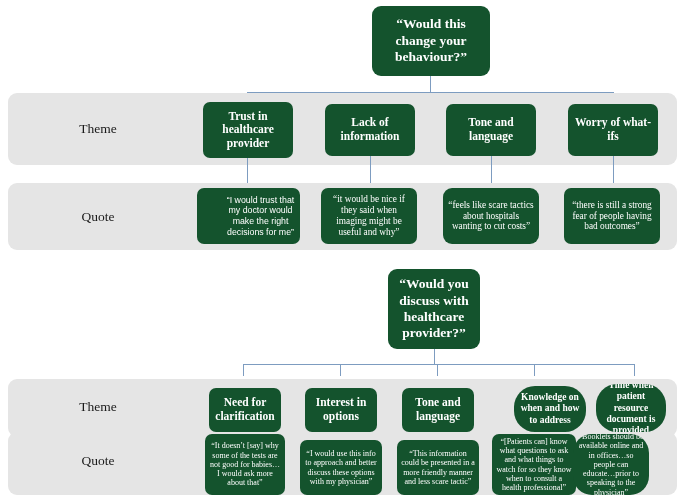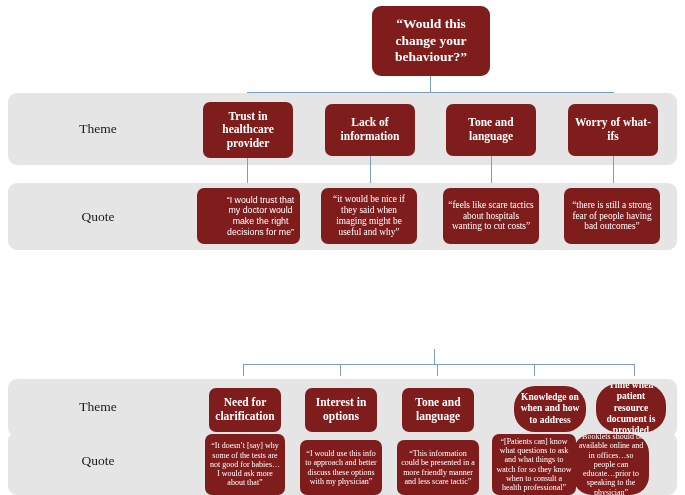--- a/index.html
+++ b/index.html
@@ -24,21 +24,21 @@
     font-family:"Liberation Serif", serif;
     font-size:13.5px;
     color:#1a1a1a;
     text-align:center;
     white-space:nowrap;
   }
 
   
   .node{
     position:absolute;
-    background:#7f1d1d;
+    background:#14532d;
     color:#ffffff;
     border-radius:7px;
     box-sizing:border-box;
     display:flex;
     align-items:center;
     justify-content:center;
     text-align:center;
     line-height:1.13;
     padding:3px 4px;
     overflow:hidden;
@@ -96,23 +96,24 @@
   <div class="conn v" style="left:247px;top:158px;width:1px;height:31px;"></div>
   <div class="conn v" style="left:370px;top:156px;width:1px;height:33px;"></div>
   <div class="conn v" style="left:491px;top:156px;width:1px;height:33px;"></div>
   <div class="conn v" style="left:613px;top:156px;width:1px;height:33px;"></div>
 
   <div class="band" style="left:8px;top:183px;width:669px;height:67px;"></div>
   <div class="band-label" style="left:8px;top:209px;width:180px;">Quote</div>
 
   <div class="node quote sans" style="left:197px;top:188px;width:103px;height:56px;padding-left:28px;">“I would trust that my doctor would make the right decisions for me”</div>
   <div class="node quote" style="left:321px;top:188px;width:96px;height:56px;">“it would be nice if they said when imaging might be useful and why”</div>
-  <div class="node quote" style="left:443px;top:188px;width:96px;height:56px;">“feels like scare tactics about hospitals wanting to cut costs”</div>
+  <div class="node quote" style="left:443px;top:188px;width:96px;height:56px;border-radius:9px;">“feels like scare tactics about hospitals wanting to cut costs”</div>
   <div class="node quote" style="left:564px;top:188px;width:96px;height:56px;text-align:center;">“there is still a strong fear of people having bad outcomes”</div>
 
+  <div class="node root" style="left:388px;top:269px;width:92px;height:80px;">“Would you discuss with healthcare provider?”</div>
 
   <div class="conn v" style="left:434px;top:349px;width:1px;height:16px;"></div>
   <div class="conn h" style="left:243px;top:364px;width:391px;height:1px;"></div>
   <div class="conn v" style="left:243px;top:364px;width:1px;height:12px;"></div>
   <div class="conn v" style="left:340px;top:364px;width:1px;height:12px;"></div>
   <div class="conn v" style="left:437px;top:364px;width:1px;height:12px;"></div>
   <div class="conn v" style="left:534px;top:364px;width:1px;height:12px;"></div>
   <div class="conn v" style="left:634px;top:364px;width:1px;height:12px;"></div>
 
   <div class="band" style="left:8px;top:379px;width:669px;height:58px;"></div>

